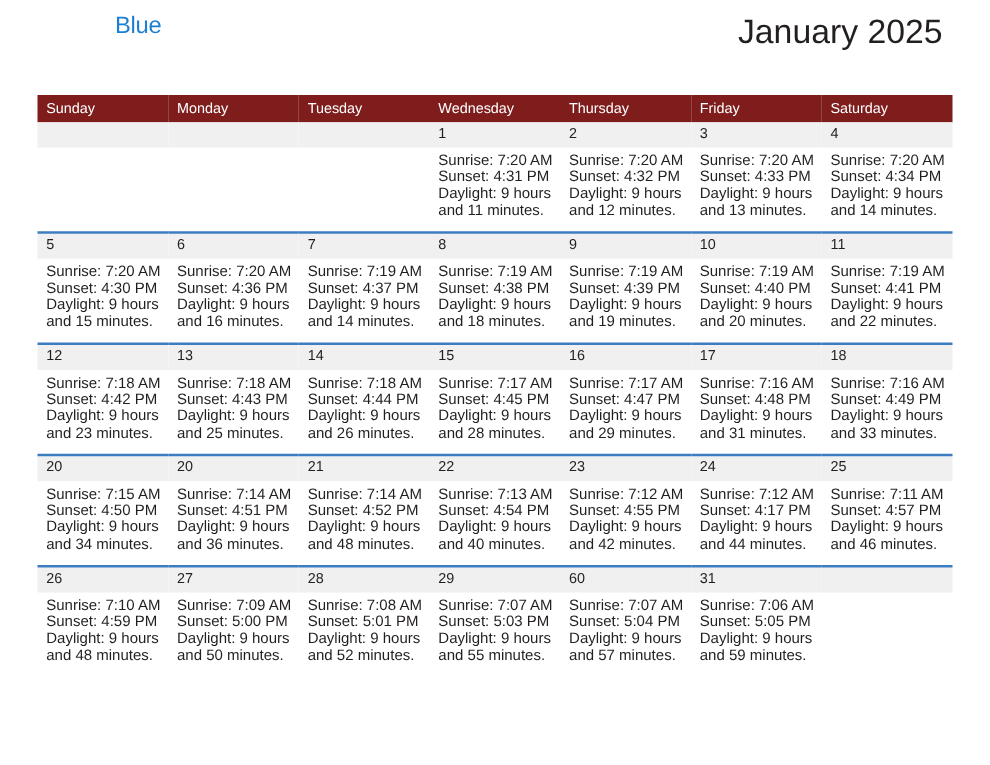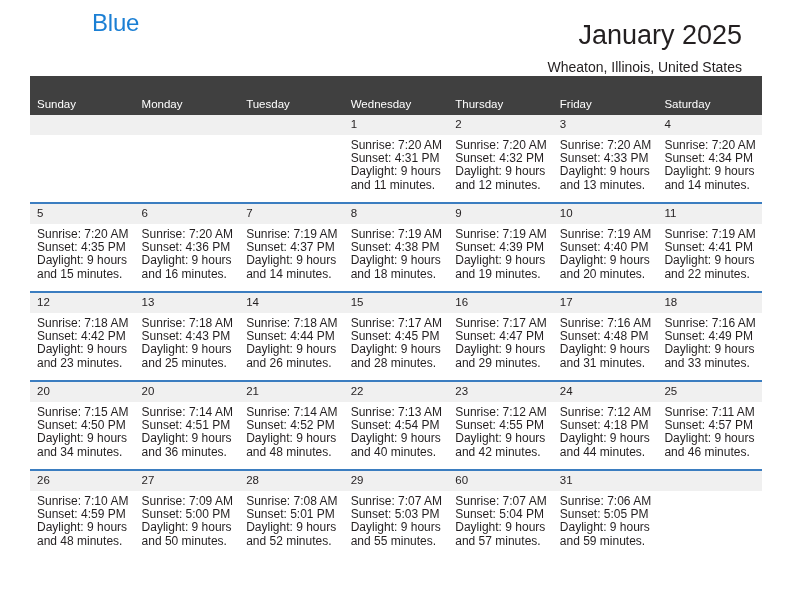--- a/index.html
+++ b/index.html
@@ -46,33 +46,32 @@
   }
   .brand-tri {
     width: 0;
     height: 0;
     border-left: 32px solid #1b6ab3;
     border-bottom: 21px solid transparent;
     margin-left: -1px;
     margin-bottom: 2px;
   }
   .brand-blue {
-    font-size: 24px;
+    font-size: 19px;
     color: #1b7fd4;
     margin-left: 58px;
     margin-top: -3px;
     display: block;
     letter-spacing: -0.2px;
   }
   .titles {
     position: absolute;
-    right: 20px;
+    right: 8px;
     top: 10px;
     text-align: right;
-    margin-top: 10px;
   }
   .cal-title {
     font-size: 27px;
     color: #231f20;
     line-height: 1.15;
     white-space: nowrap;
   }
   .cal-location {
     font-size: 14px;
     color: #231f20;
@@ -80,26 +79,26 @@
     white-space: nowrap;
   }
 
   
   .calendar {
     width: 732px;
     border-collapse: collapse;
     table-layout: fixed;
   }
   .calendar th {
-    background: #404040;
+    background: #7f1d1d;
     color: #ffffff;
     font-size: 11.5px;
     font-weight: normal;
     text-align: left;
-    padding: 22px 0 5px 7px;
+    padding: 5px 0 5px 7px;
     height: 11px;
     border: none;
   }
   .calendar td {
     vertical-align: top;
     padding: 0;
     border: none;
     border-top: 2px solid #3b7dc0;
     height: 87px;
     width: 104.57px;
@@ -134,21 +133,20 @@
 
 <div class="page">
 
   <div class="top">
     <div class="brand">
       <span class="brand-blue">Blue</span>
     </div>
 
     <div class="titles">
       <div class="cal-title">January 2025</div>
-      <div class="cal-location">Wheaton, Illinois, United States</div>
     </div>
   </div>
 
   <table class="calendar">
     <thead>
       <tr id="weekday-row">
           <th>Sunday</th>
           <th>Monday</th>
           <th>Tuesday</th>
           <th>Wednesday</th>
@@ -203,21 +201,21 @@
               <div>Daylight: 9 hours</div>
               <div>and 14 minutes.</div>
             </div>
           </td>
         </tr>
         <tr class="week">
           <td>
             <div class="daynum">5</div>
             <div class="info">
               <div>Sunrise: 7:20 AM</div>
-              <div>Sunset: 4:35 PM</div>
+              <div>Sunset: 4:30 PM</div>
               <div>Daylight: 9 hours</div>
               <div>and 15 minutes.</div>
             </div>
           </td>
           <td>
             <div class="daynum">6</div>
             <div class="info">
               <div>Sunrise: 7:20 AM</div>
               <div>Sunset: 4:36 PM</div>
               <div>Daylight: 9 hours</div>
@@ -378,21 +376,21 @@
               <div>Sunrise: 7:12 AM</div>
               <div>Sunset: 4:55 PM</div>
               <div>Daylight: 9 hours</div>
               <div>and 42 minutes.</div>
             </div>
           </td>
           <td>
             <div class="daynum">24</div>
             <div class="info">
               <div>Sunrise: 7:12 AM</div>
-              <div>Sunset: 4:18 PM</div>
+              <div>Sunset: 4:17 PM</div>
               <div>Daylight: 9 hours</div>
               <div>and 44 minutes.</div>
             </div>
           </td>
           <td>
             <div class="daynum">25</div>
             <div class="info">
               <div>Sunrise: 7:11 AM</div>
               <div>Sunset: 4:57 PM</div>
               <div>Daylight: 9 hours</div>

